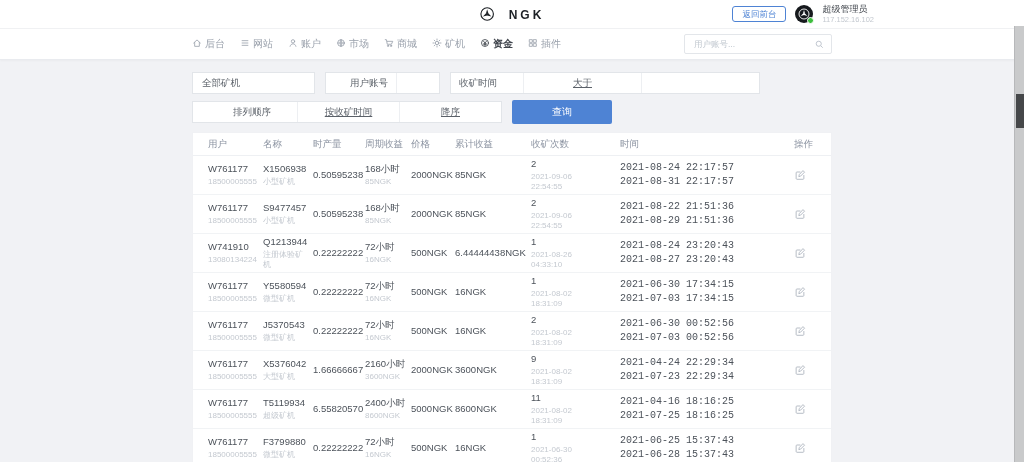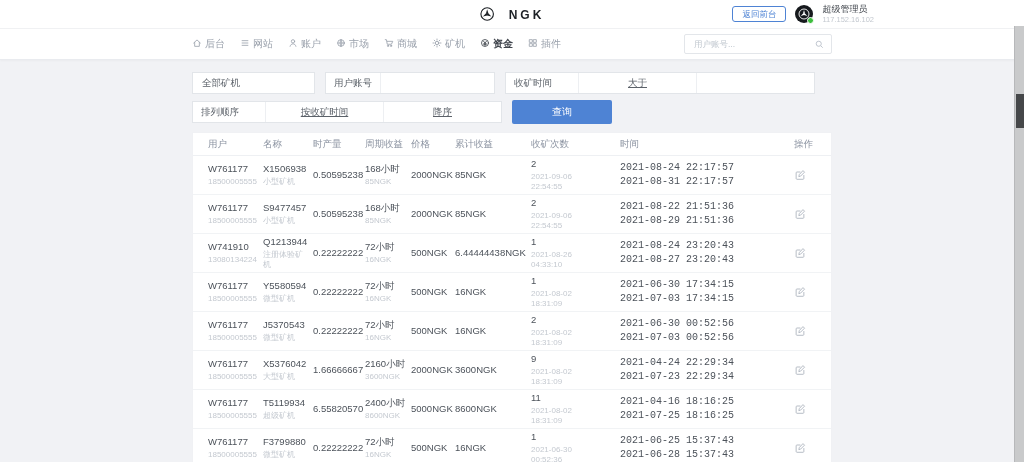--- a/index.html
+++ b/index.html
@@ -35,26 +35,26 @@
   
   .content{width:640px;margin:0 auto;padding-top:12px;}
   .filter-row{display:flex;gap:10px;align-items:center;}
   .filter-row.second{margin-top:6px;}
   .fbox{background:#fff;border:1px solid #e2e5e9;height:22px;display:flex;align-items:center;font-size:9.5px;color:#5b6169;box-sizing:border-box;}
   .fseg{height:100%;display:flex;align-items:center;padding:0 8px;box-sizing:border-box;}
   .fseg.divided{border-left:1px solid #edeff2;text-decoration:underline;}
   .fseg.center{justify-content:center;}
   .fseg input{border:0;outline:0;width:100%;font-size:9.5px;color:#5b6169;background:transparent;}
   .w-type{width:123px;padding:0 9px;cursor:pointer;}
-  .w-account{width:170px;}
+  .w-account{width:115px;padding-left:16px;}
   .w-account .fseg.grow{flex:1;padding:0 6px;}
   .w-time{width:310px;}
   .w-time .lab{width:72px;flex:0 0 auto;}
   .w-time .fseg.flex{flex:1;}
-  .w-sort{width:310px;}
+  .w-sort{width:310px;padding-left:32px;}
   .w-sort .lab{width:72px;flex:0 0 auto;}
   .w-sort .fseg.flex{flex:1;}
   .query-btn{width:100px;height:24px;background:#4e83d4;color:#fff;font-size:10px;border:0;border-radius:2px;cursor:pointer;}
   
   .table-card{background:#fff;margin-top:8px;border:1px solid #f0f1f4;border-bottom:0;}
   .t-header{display:flex;height:22px;align-items:center;border-bottom:1px solid #eef0f3;padding-left:15px;font-family:Liberation Mono, monospace;}
   .t-col{font-size:9.5px;color:#8a92a0;box-sizing:border-box;flex:0 0 auto;}
   .t-row{display:flex;align-items:center;min-height:38px;border-bottom:1px solid #f1f3f5;padding-left:15px;}
   .cell{box-sizing:border-box;flex:0 0 auto;padding-right:4px;overflow:hidden;}
   .c0{width:55px;} .c1{width:50px;} .c2{width:52px;} .c3{width:46px;} .c4{width:44px;}

